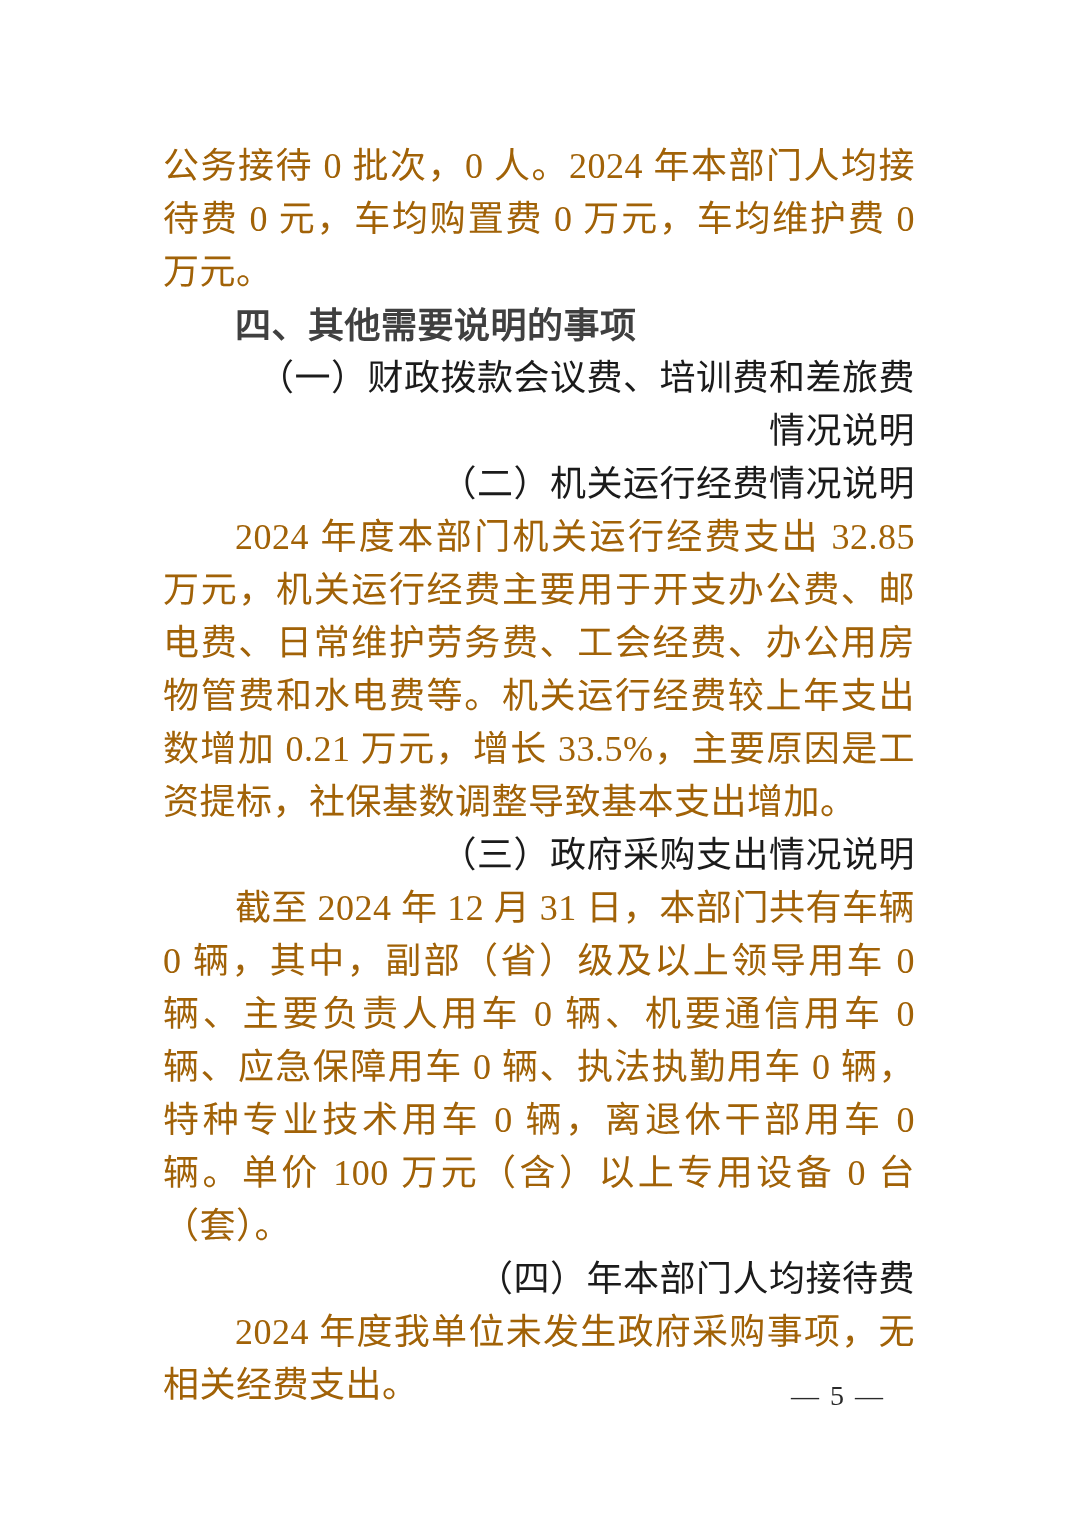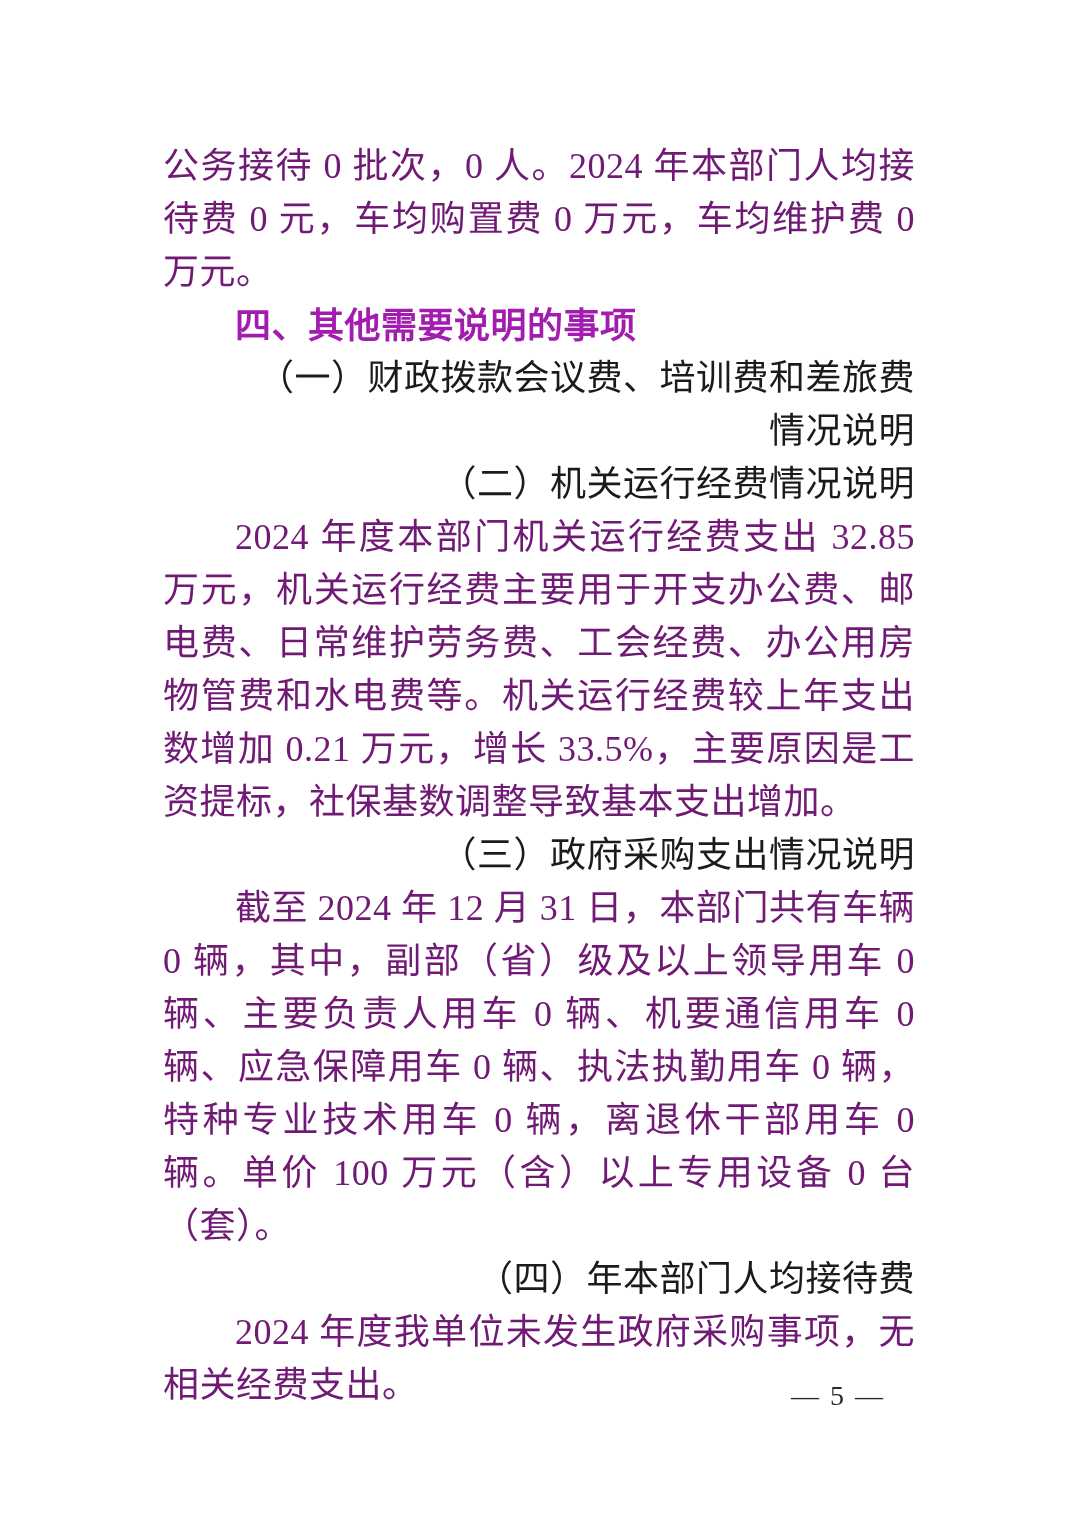--- a/index.html
+++ b/index.html
@@ -26,34 +26,34 @@
     left: 163px;
     width: 752px;
     font-size: 36px;
     line-height: 53px;
     text-align: justify;
     letter-spacing: 0.5px;
   }
 
   .para {
     text-indent: 2em;
-    color: #701a75;
+    color: #a16207;
   }
 
   .para.no-indent {
     text-indent: 0;
   }
 
   .heading-level1 {
     text-indent: 2em;
     font-family: "Liberation Sans", "DejaVu Sans", sans-serif;
     font-weight: 700;
     font-size: 36px;
     line-height: 53px;
-    color: #a21caf;
+    color: #404040;
     text-align: left;
   }
 
   .heading-level2 {
     text-indent: 2em;
     font-weight: 400;
     font-size: 36px;
     line-height: 53px;
     color: #1b1b1b;
     text-align: right;

